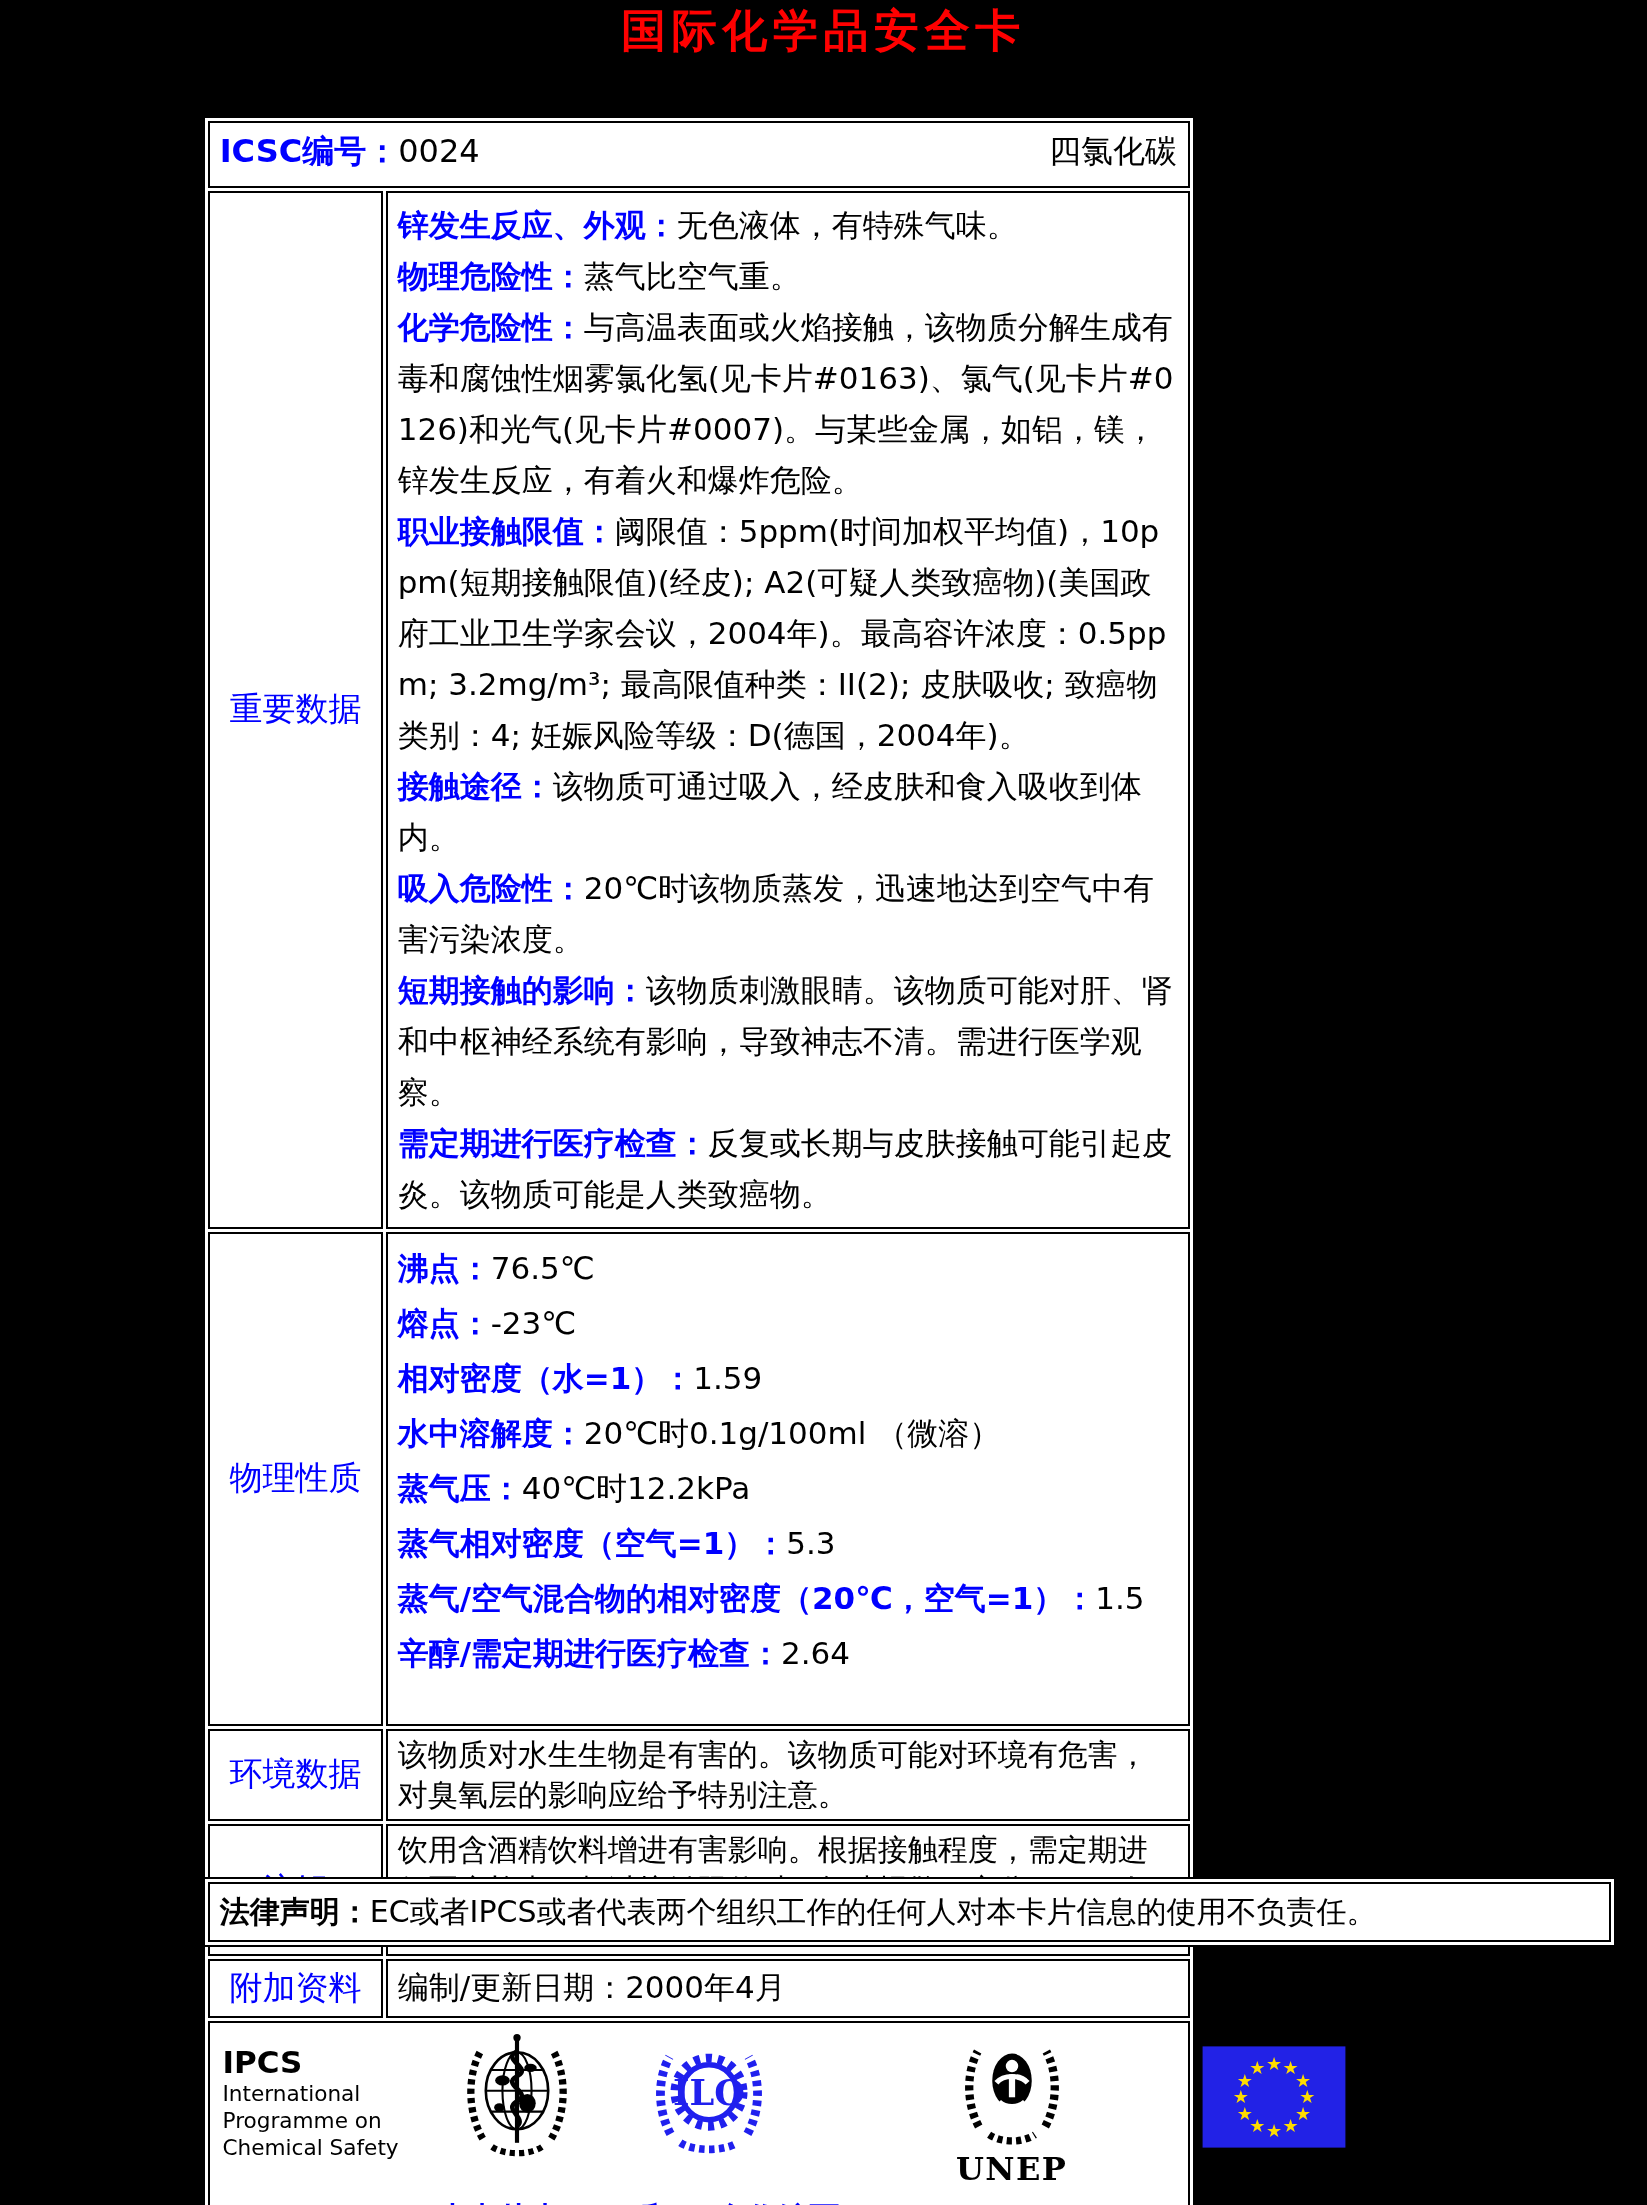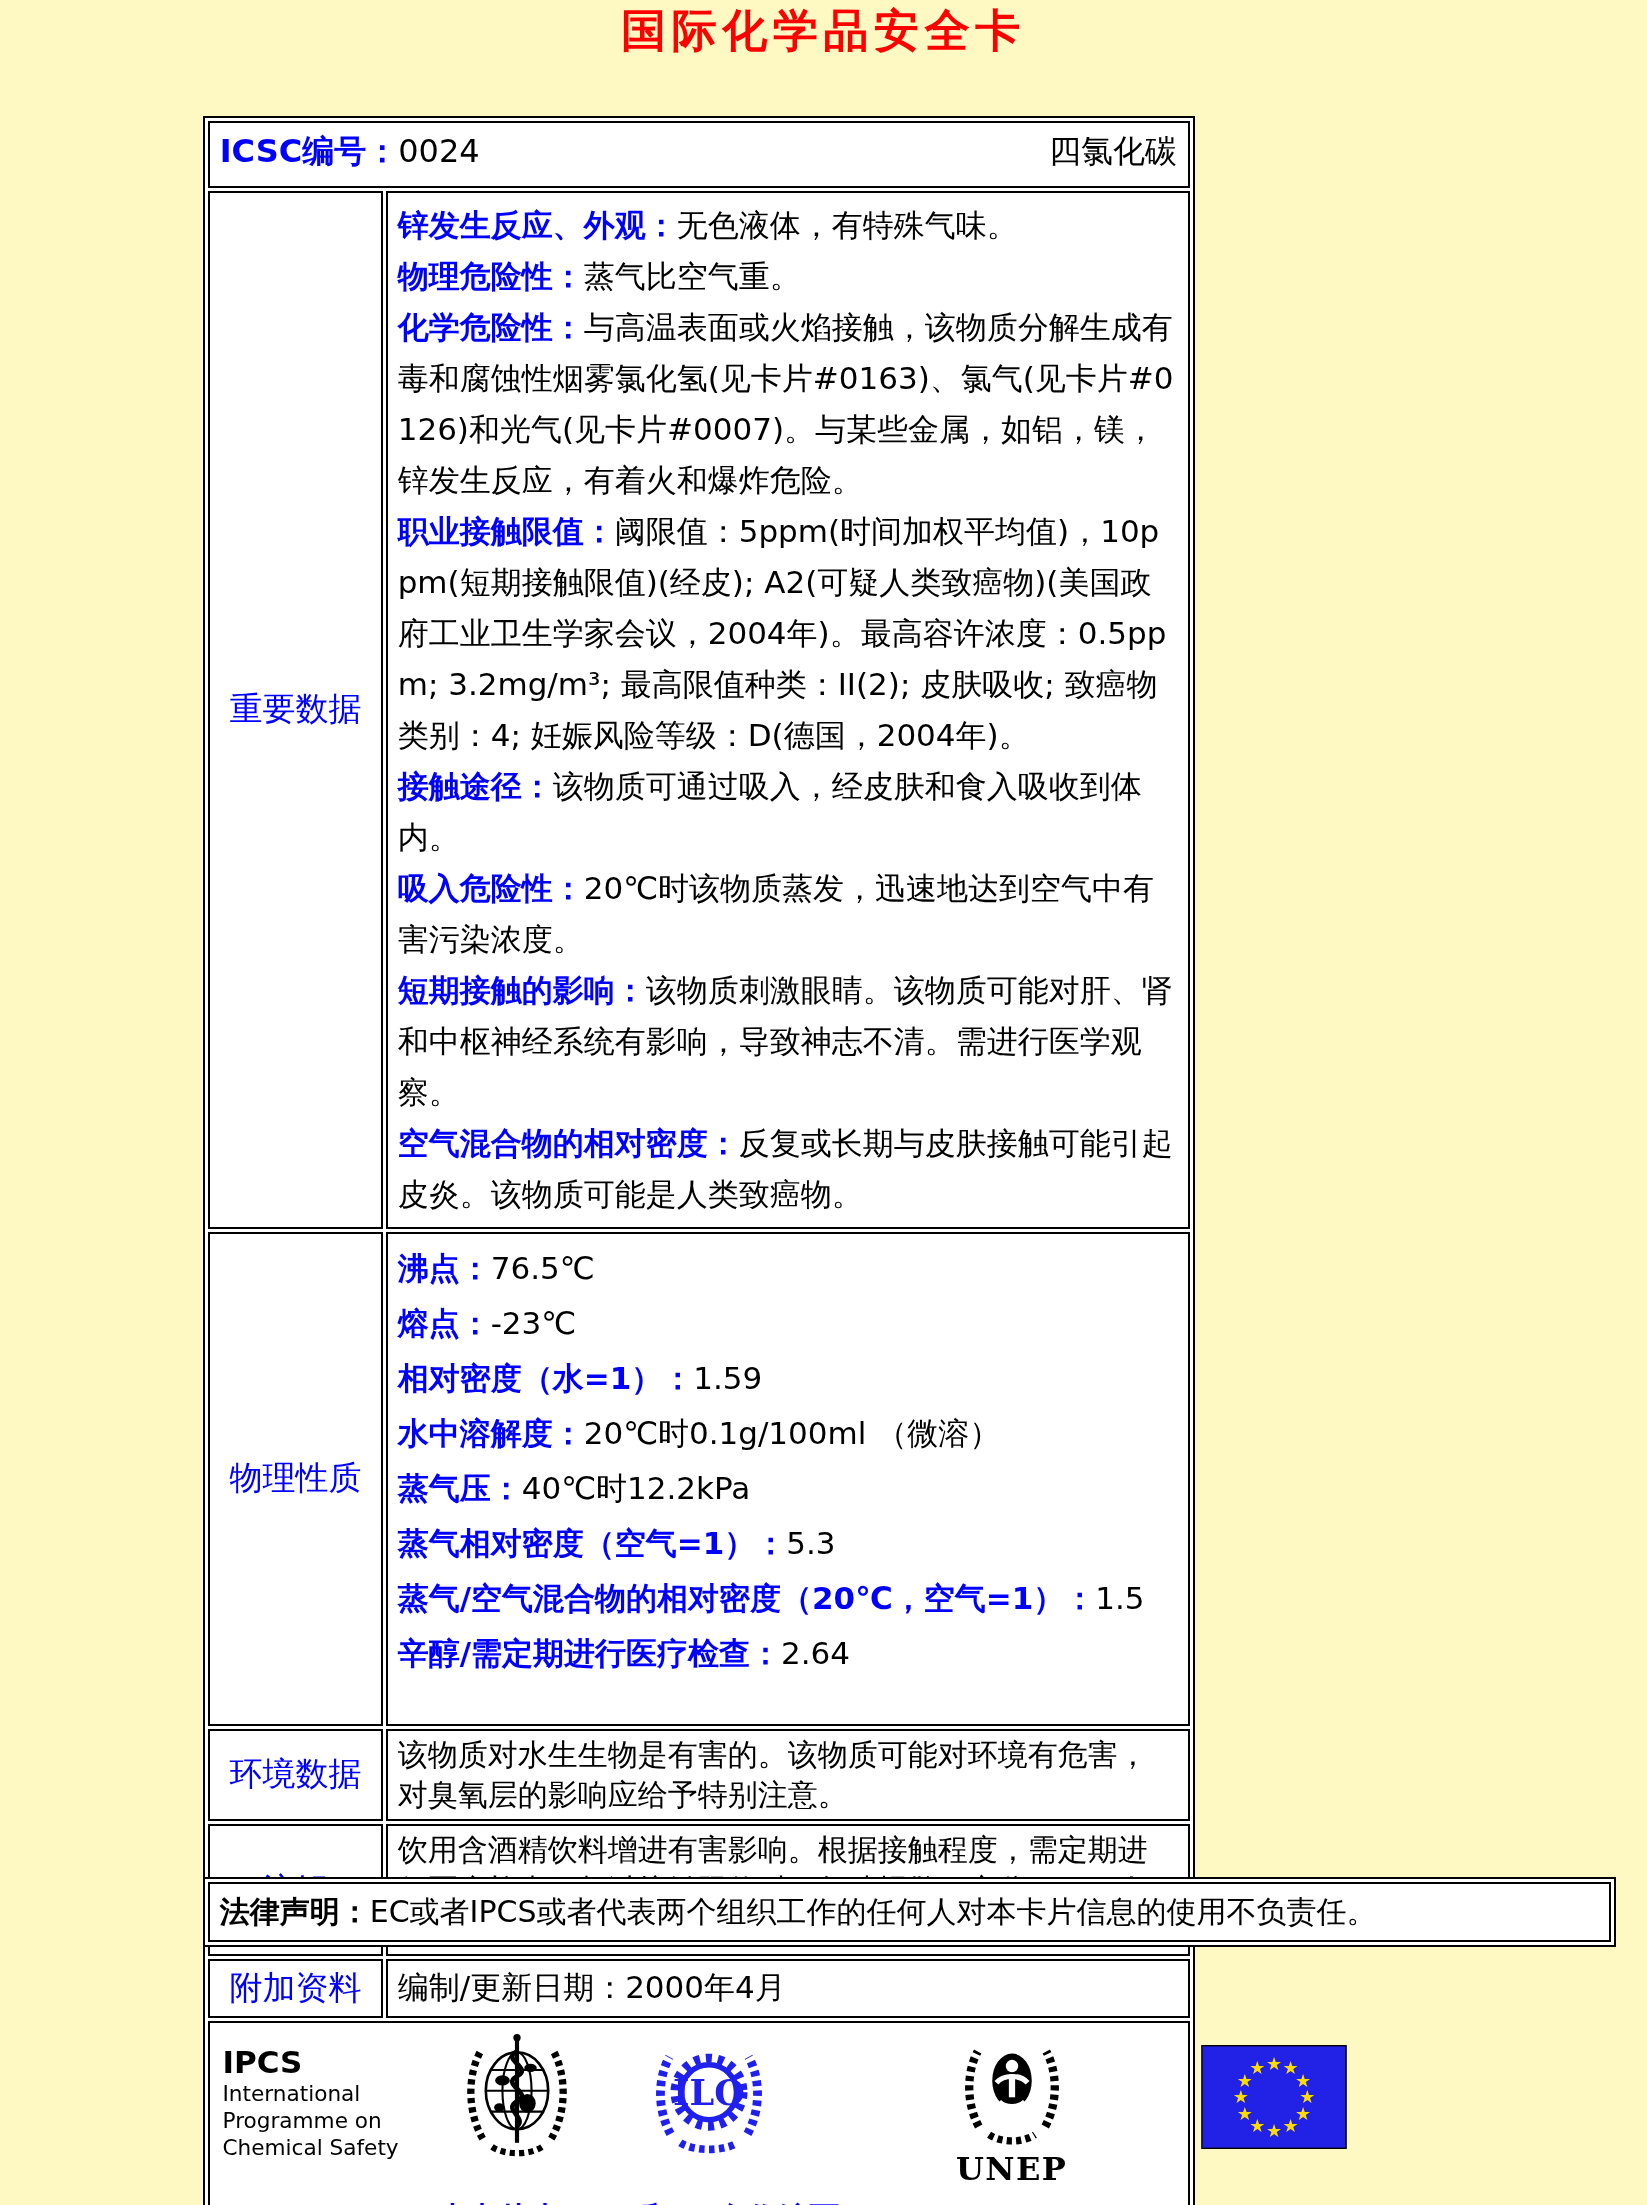--- a/index.html
+++ b/index.html
@@ -1,20 +1,20 @@
 <!DOCTYPE html>
 <html style="font-size:11px"><head>
 <meta charset="utf-8">
 <style>
   html,body{margin:0;padding:0;background:#ffffff;}
   .page{
     position:relative;
     width:1647px;
     height:2205px;
-    background:#fef9c3;
+    background:#000000;
     font-family:"DejaVu Sans","Liberation Sans",sans-serif;
     color:#000000;
     overflow:hidden;
   }
   .title{
     position:absolute;
     top:1.4px; left:0;
     width:100%;
     margin:0;
     text-align:center;
@@ -138,21 +138,21 @@
     <tr>
       <td class="label-cell">重要数据</td>
       <td class="content-cell">
         <p><span class="plabel">锌发生反应、外观：</span><span>无色液体，有特殊气味。</span></p>
         <p><span class="plabel">物理危险性：</span><span>蒸气比空气重。</span></p>
         <p><span class="plabel">化学危险性：</span><span>与高温表面或火焰接触，该物质分解生成有毒和腐蚀性烟雾氯化氢(见卡片#0163)、氯气(见卡片#0126)和光气(见卡片#0007)。与某些金属，如铝，镁，锌发生反应，有着火和爆炸危险。</span></p>
         <p><span class="plabel">职业接触限值：</span><span>阈限值：5ppm(时间加权平均值)，10ppm(短期接触限值)(经皮); A2(可疑人类致癌物)(美国政府工业卫生学家会议，2004年)。最高容许浓度：0.5ppm; 3.2mg/m³; 最高限值种类：II(2); 皮肤吸收; 致癌物类别：4; 妊娠风险等级：D(德国，2004年)。</span></p>
         <p><span class="plabel">接触途径：</span><span>该物质可通过吸入，经皮肤和食入吸收到体内。</span></p>
         <p><span class="plabel">吸入危险性：</span><span>20℃时该物质蒸发，迅速地达到空气中有害污染浓度。</span></p>
         <p><span class="plabel">短期接触的影响：</span><span>该物质刺激眼睛。该物质可能对肝、肾和中枢神经系统有影响，导致神志不清。需进行医学观察。</span></p>
-        <p><span class="plabel">空气混合物的相对密度：</span><span>反复或长期与皮肤接触可能引起皮炎。该物质可能是人类致癌物。</span></p>
+        <p><span class="plabel">需定期进行医疗检查：</span><span>反复或长期与皮肤接触可能引起皮炎。该物质可能是人类致癌物。</span></p>
       </td>
     </tr>
 
     <tr>
       <td class="label-cell">物理性质</td>
       <td class="content-cell physical-cell">
         <p><span class="plabel">沸点：</span><span>76.5℃</span></p>
         <p><span class="plabel">熔点：</span><span>-23℃</span></p>
         <p><span class="plabel">相对密度（水=1）：</span><span>1.59</span></p>
         <p><span class="plabel">水中溶解度：</span><span>20℃时0.1g/100ml （微溶）</span></p>

